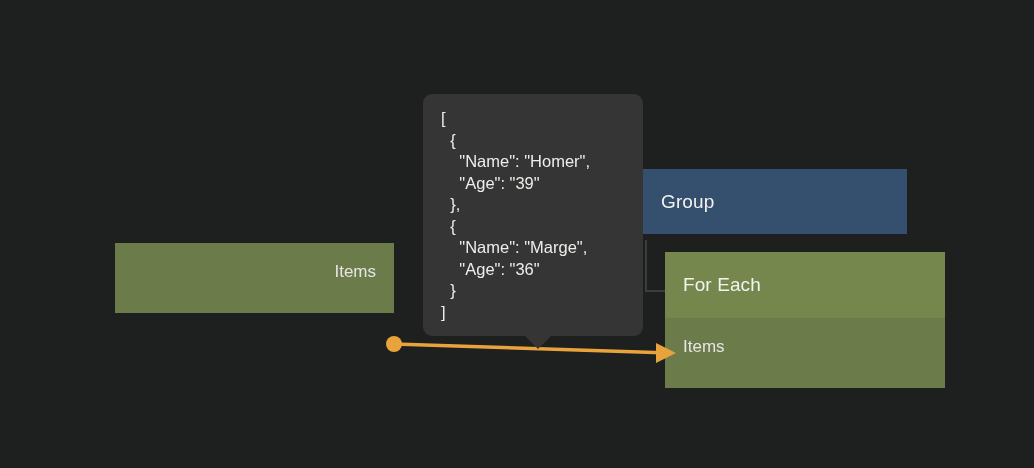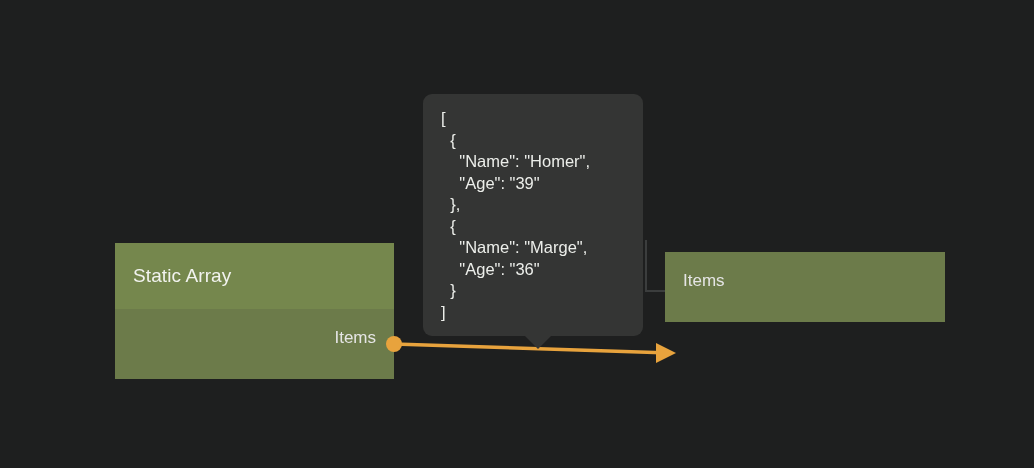--- a/index.html
+++ b/index.html
@@ -152,33 +152,38 @@
     border-top: 14px solid #343534;
   }
 </style>
 </head>
 <body>
 
 <div id="canvas">
 
   <div id="group-container-outline"></div>
 
+  <div class="node" id="node-group">
+    <div class="node-header">
+      <span>Group</span>
+    </div>
+  </div>
 
   <div class="node" id="node-static-array">
-    <div class="node-header">
-      <span>Static Array</span>
-    </div>
     <div class="node-body">
       <div class="port-row out">
         <span>Items</span>
       </div>
     </div>
   </div>
 
   <div class="node" id="node-for-each">
+    <div class="node-header">
+      <span>For Each</span>
+    </div>
     <div class="node-body">
       <div class="port-row in">
         <span>Items</span>
       </div>
     </div>
   </div>
 
   <svg id="edge-layer" viewBox="0 0 1034 468">
     <line id="edge-line" x1="394" y1="344" x2="670" y2="353" stroke="#e8a33d" stroke-width="3.5" stroke-linecap="round"></line>
     <circle id="edge-source-dot" cx="394" cy="344" r="8" fill="#e8a33d"></circle>

